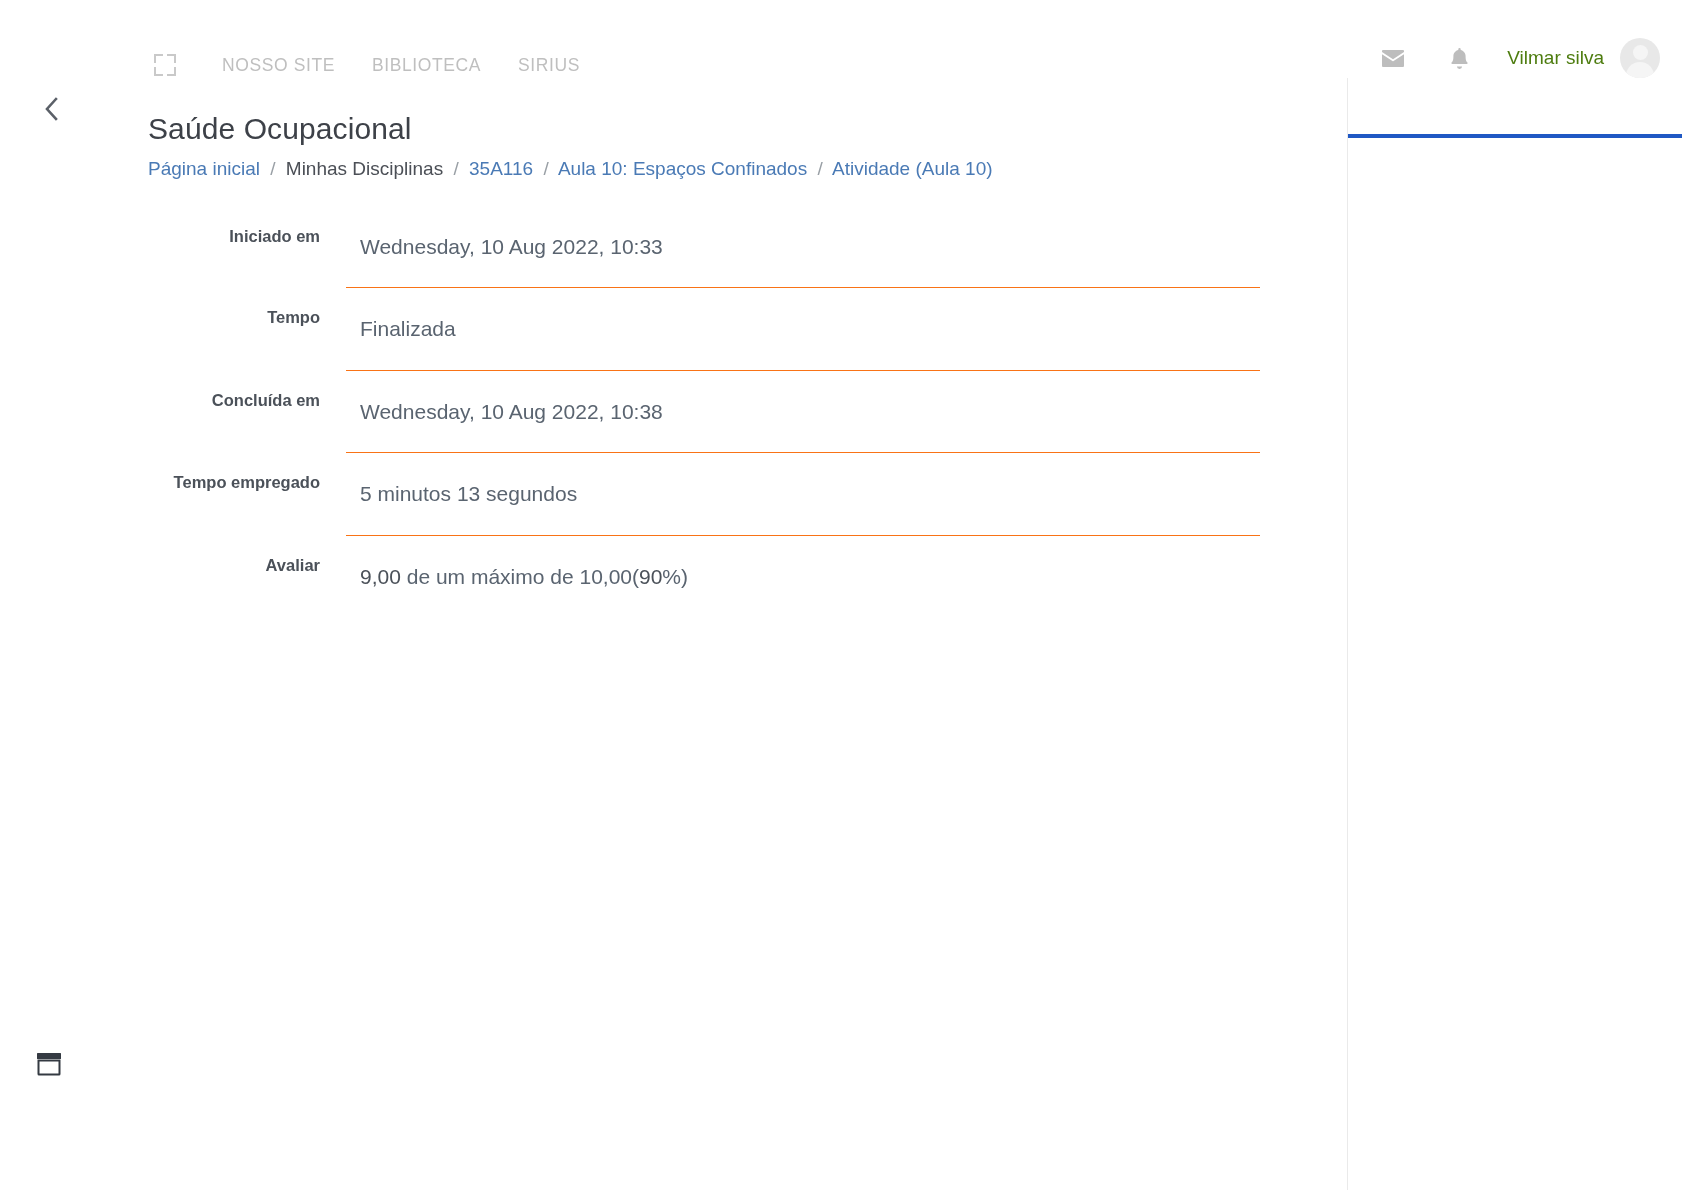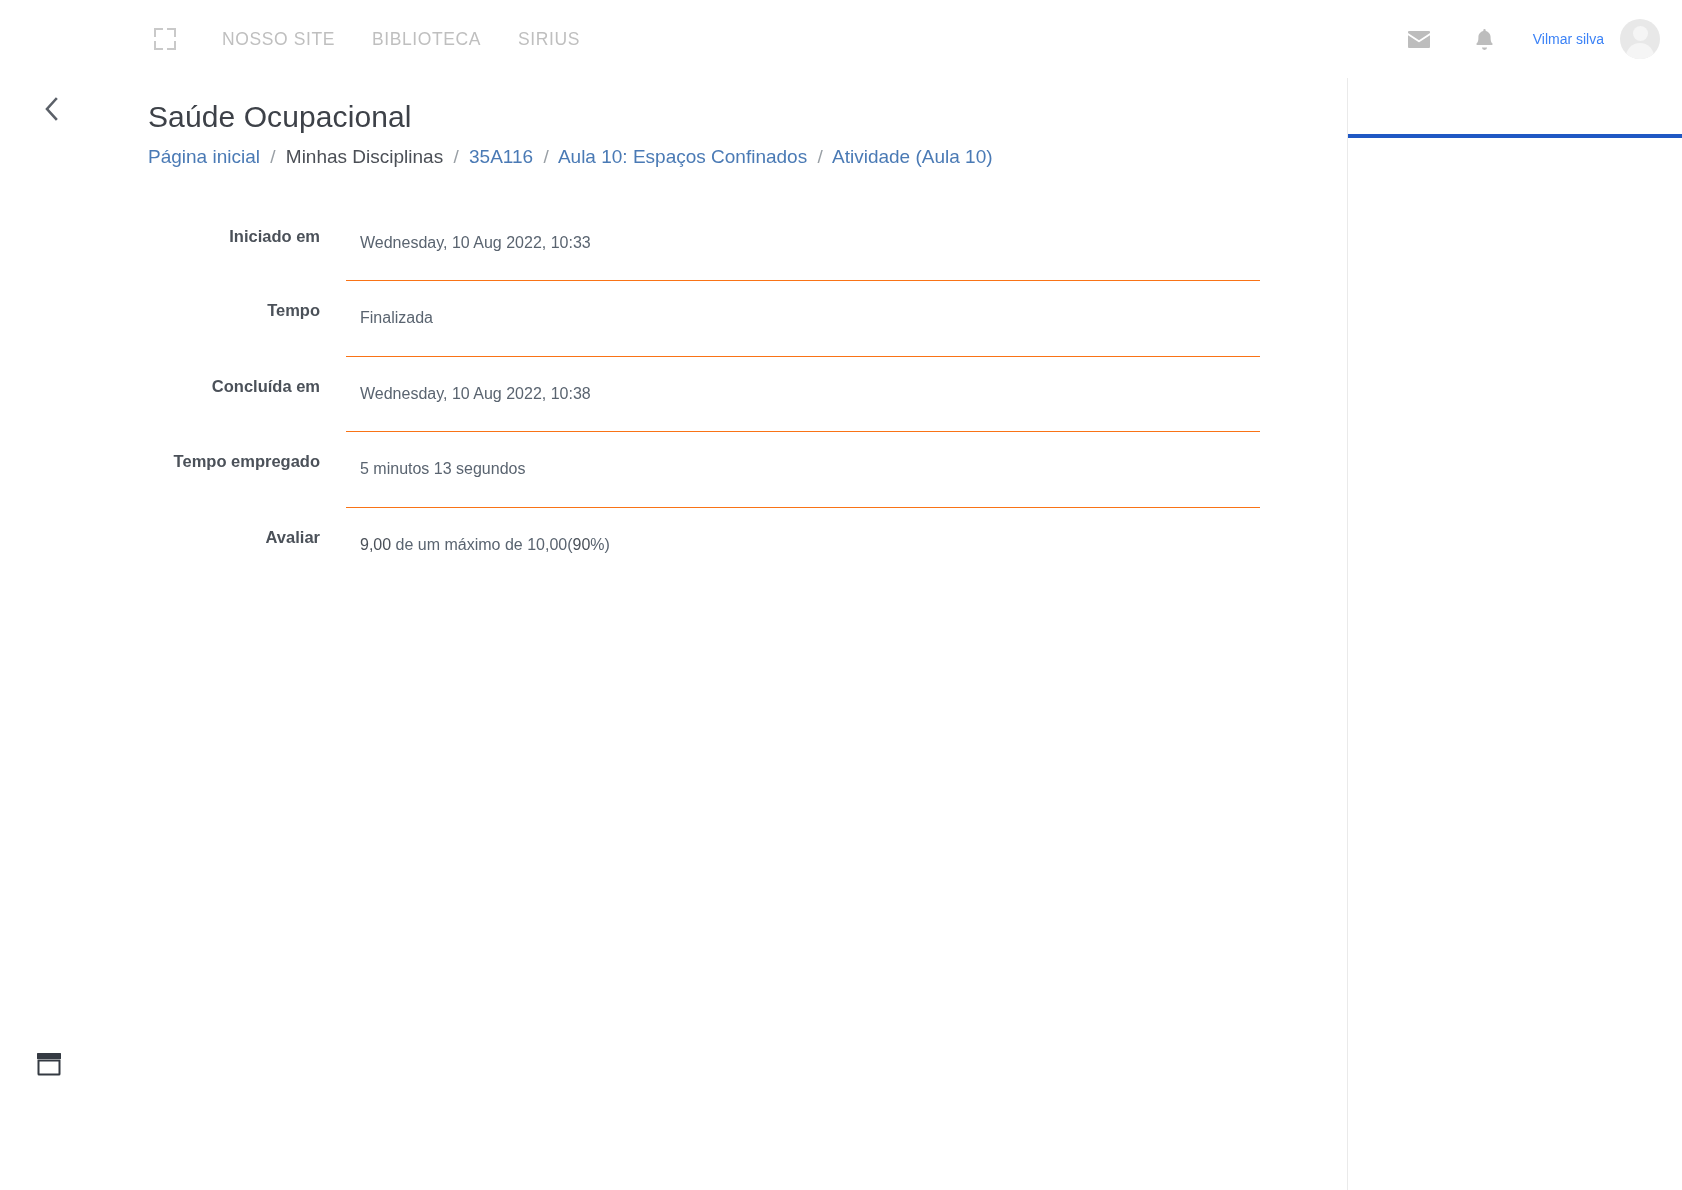--- a/index.html
+++ b/index.html
@@ -11,21 +11,21 @@
     overflow: hidden;
   }
 
   
   .navbar {
     position: absolute;
     top: 0; left: 0;
     width: 1682px; height: 78px;
     background: #ffffff;
     display: flex;
-    align-items: center;
+    align-items: flex-end;
   }
   .nav-left {
     display: flex;
     align-items: center;
     margin-left: 152px;
   }
   .expand-icon {
     width: 26px; height: 26px;
     position: relative;
     margin-right: 44px;
@@ -59,22 +59,22 @@
   }
   .nav-icon-btn {
     width: 36px; height: 36px;
     display: flex; align-items: center; justify-content: center;
     color: #bdbdbd;
     margin-right: 30px;
     cursor: pointer;
   }
   .nav-icon-btn svg { display: block; }
   .user-name {
-    color: #3b82f6;
-    font-size: 14px;
+    color: #4d7c0f;
+    font-size: 19px;
     margin-right: 16px;
     white-space: nowrap;
     cursor: pointer;
   }
   .avatar {
     width: 40px; height: 40px;
     border-radius: 50%;
     background: #e8e8e8;
     position: relative;
     overflow: hidden;
@@ -108,21 +108,21 @@
   
   .page-header {
     position: absolute;
     left: 148px; top: 96px;
     width: 1000px;
   }
   .page-title {
     font-size: 30px;
     font-weight: 400;
     color: #3d4148;
-    margin: 4px 0 12px 0;
+    margin: 16px 0 12px 0;
     letter-spacing: 0.1px;
   }
   .breadcrumb {
     font-size: 19px;
     color: #5b6068;
     white-space: nowrap;
   }
   .breadcrumb a {
     color: #4a7ab5;
     text-decoration: none;
@@ -149,21 +149,21 @@
     padding-right: 26px;
     padding-top: 18px;
     font-size: 16.5px;
     font-weight: 700;
     color: #4b5159;
     line-height: 1.5;
   }
   .info-value {
     flex: 1;
     padding: 26px 0 26px 14px;
-    font-size: 16px;
+    font-size: 21px;
     color: #5a6470;
     line-height: 1.4;
     min-height: 72px;
   }
   .info-value b { color: #4b5159; font-weight: 400; }
 
   
   .right-panel {
     position: absolute;
     top: 78px; right: 0;

